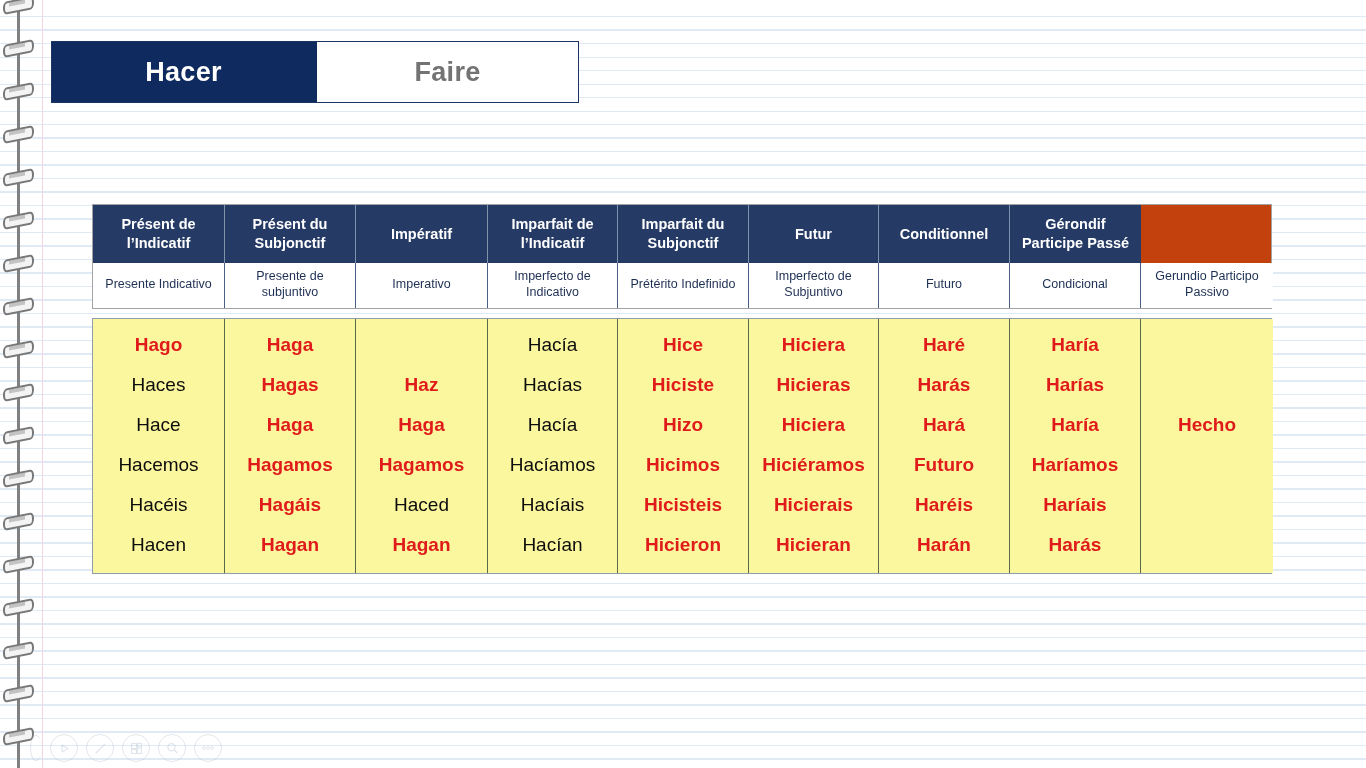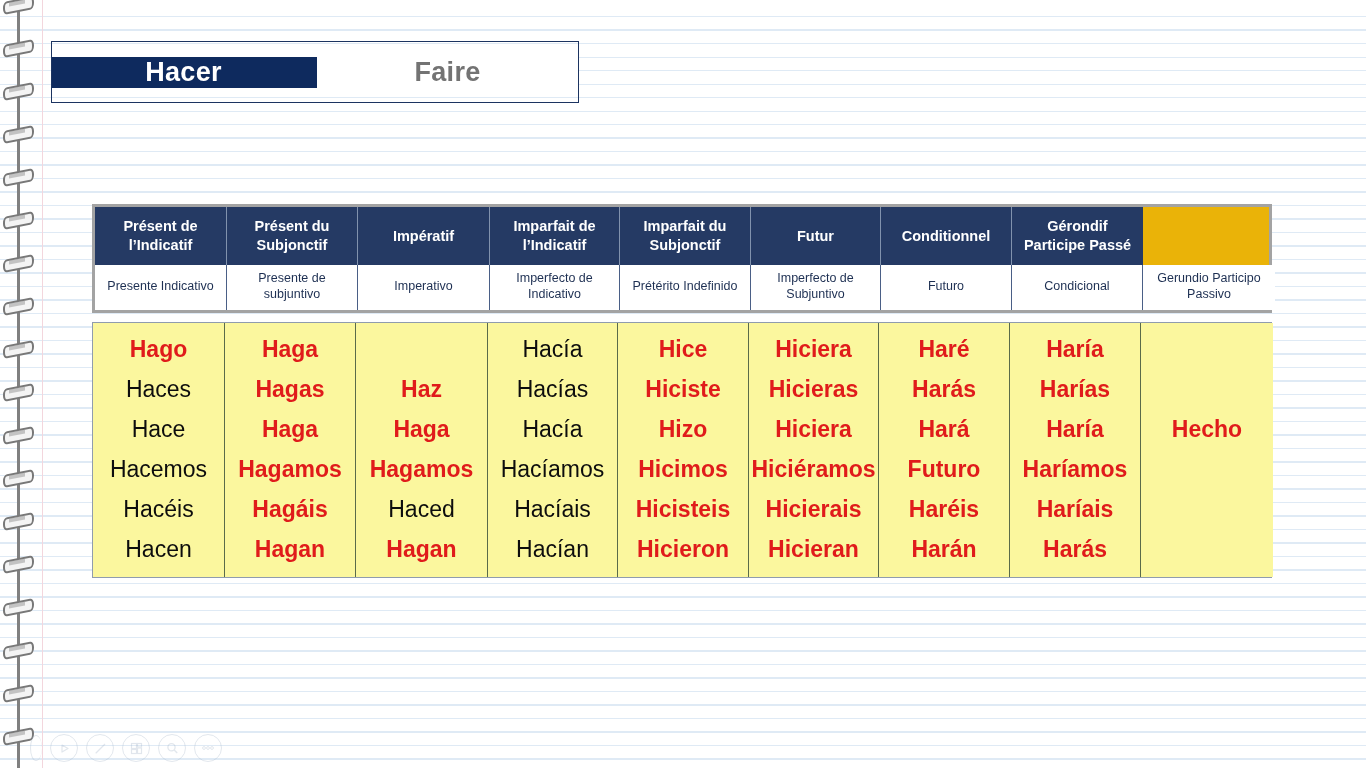--- a/index.html
+++ b/index.html
@@ -83,21 +83,20 @@
   }
 
   
   #title-tabs {
     position: absolute;
     left: 52px;
     top: 42px;
     display: flex;
     height: 60px;
     box-shadow: 0 0 0 1px #1c3461;
-    align-items: center;
   }
   .tab {
     display: flex;
     align-items: center;
     justify-content: center;
     font-size: 27px;
     font-weight: bold;
     letter-spacing: .3px;
     box-sizing: border-box;
   }
@@ -124,23 +123,23 @@
   .grid {
     display: grid;
     grid-template-columns:
       132px 131px 132px 130px 131px 130px 131px 131px 132px;
     width: 100%;
     box-sizing: border-box;
   }
 
   
   #header-block {
-    border: 3px solid #a3a3a3;
-    box-sizing: border-box;
-    background: #eab308;
+    border: 1px solid #a3a3a3;
+    box-sizing: border-box;
+    background: #c2410c;
   }
   .hdr-fr {
     background: #253a64;
     color: #ffffff;
     font-size: 14.5px;
     font-weight: bold;
     line-height: 1.28;
     text-align: center;
     padding: 8px 4px;
     min-height: 58px;
@@ -181,21 +180,21 @@
     box-sizing: border-box;
     padding: 6px 2px 8px;
   }
   .body-col:last-child { border-right: none; }
 
   .cell {
     height: 40px;
     display: flex;
     align-items: center;
     justify-content: center;
-    font-size: 23px;
+    font-size: 19px;
     text-align: right;
     white-space: nowrap;
   }
   .cell.red  { color: #e01b1b; font-weight: bold; }
   .cell.dark { color: #0d0d0d; font-weight: normal; }
   .cell.empty { color: transparent; }
 
   
   #toolbar {
     position: absolute;

